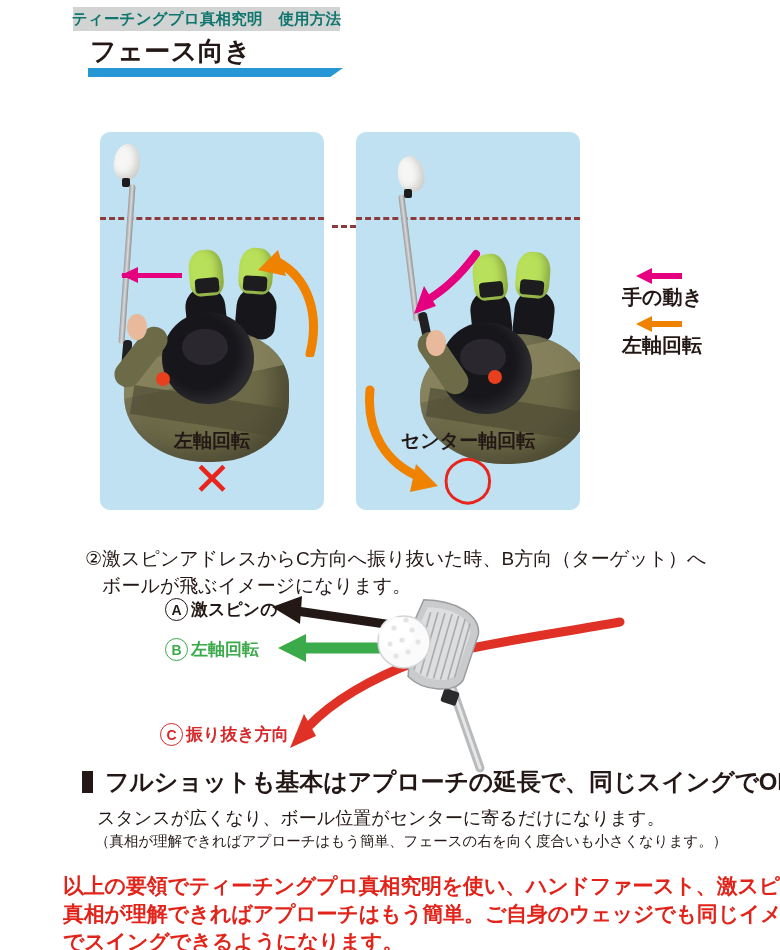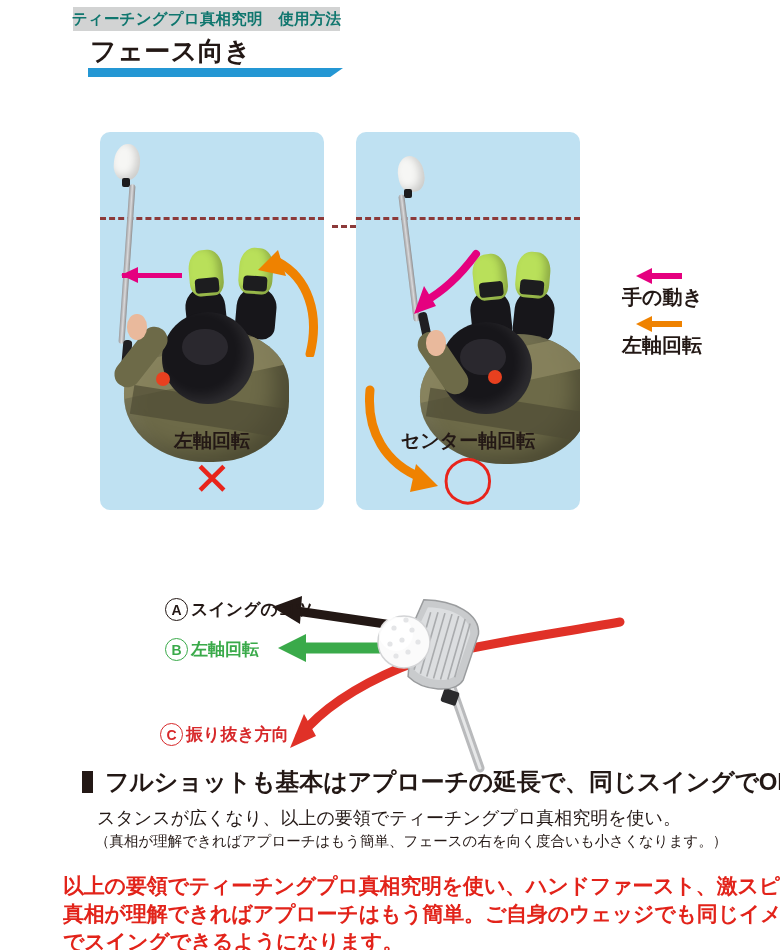--- a/index.html
+++ b/index.html
@@ -461,20 +461,22 @@
 </div>
 <div class="legend-row" id="legend-shoulder">
   <span class="lg-arrow">
     <span class="shaftline"></span>
       <span class="headtip"></span>
   </span>
   <span class="lg-label">左軸回転</span>
 </div>
 
 <div class="para" id="para-2">
+  <span>②激スピンアドレスからC方向へ振り抜いた時、B方向（ターゲット）へ</span>
+  <span class="l2">ボールが飛ぶイメージになります。</span>
 </div>
 
 <div id="wedge-diagram">
 
   <svg width="480" height="185" viewBox="0 0 480 185">
 
     <path d="M470 32 C 380 48, 300 58, 250 78 C 198 100, 168 124, 150 146" stroke="#e03127" stroke-width="9" fill="none" stroke-linecap="round"></path>
     <path d="M140 158 L 166 146 L 154 124 Z" fill="#e03127"></path>
 
     <line x1="290" y1="42" x2="140" y2="20" stroke="#231815" stroke-width="9" stroke-linecap="round"></line>
@@ -510,36 +512,36 @@
         <circle cx="246" cy="66" r="2.6"></circle>
       <circle cx="240" cy="54" r="2.6"></circle>
         <circle cx="244" cy="38" r="2.6"></circle>
       <circle cx="256" cy="30" r="2.6"></circle>
         <circle cx="252" cy="50" r="2.6"></circle>
     </g>
   </svg>
 
   <div class="dir-label" id="label-a">
     <span class="dir-badge">A</span>
-    <span>スイングのコツ</span>
+    <span>激スピンの</span>
   </div>
   <div class="dir-label" id="label-b">
     <span class="dir-badge">B</span>
     <span>左軸回転</span>
   </div>
   <div class="dir-label" id="label-c">
     <span class="dir-badge">C</span>
     <span>振り抜き方向</span>
   </div>
 </div>
 
 <div id="headline-row">
   <span class="headline-bullet"></span>
   <span id="headline-text">フルショットも基本はアプローチの延長で、同じスイングでOK！</span>
 </div>
-<div id="note-main">スタンスが広くなり、以上の要領でティーチングプロ真相究明を使い。</div>
+<div id="note-main">スタンスが広くなり、ボール位置がセンターに寄るだけになります。</div>
 <div id="note-sub">（真相が理解できればアプローチはもう簡単、フェースの右を向く度合いも小さくなります。）</div>
 
 <div id="conclusion">
   <span>以上の要領でティーチングプロ真相究明を使い、ハンドファースト、激スピンの</span>
   <span>真相が理解できればアプローチはもう簡単。ご自身のウェッジでも同じイメージ</span>
   <span>でスイングできるようになります。</span>
 </div>
 
 </body></html>

